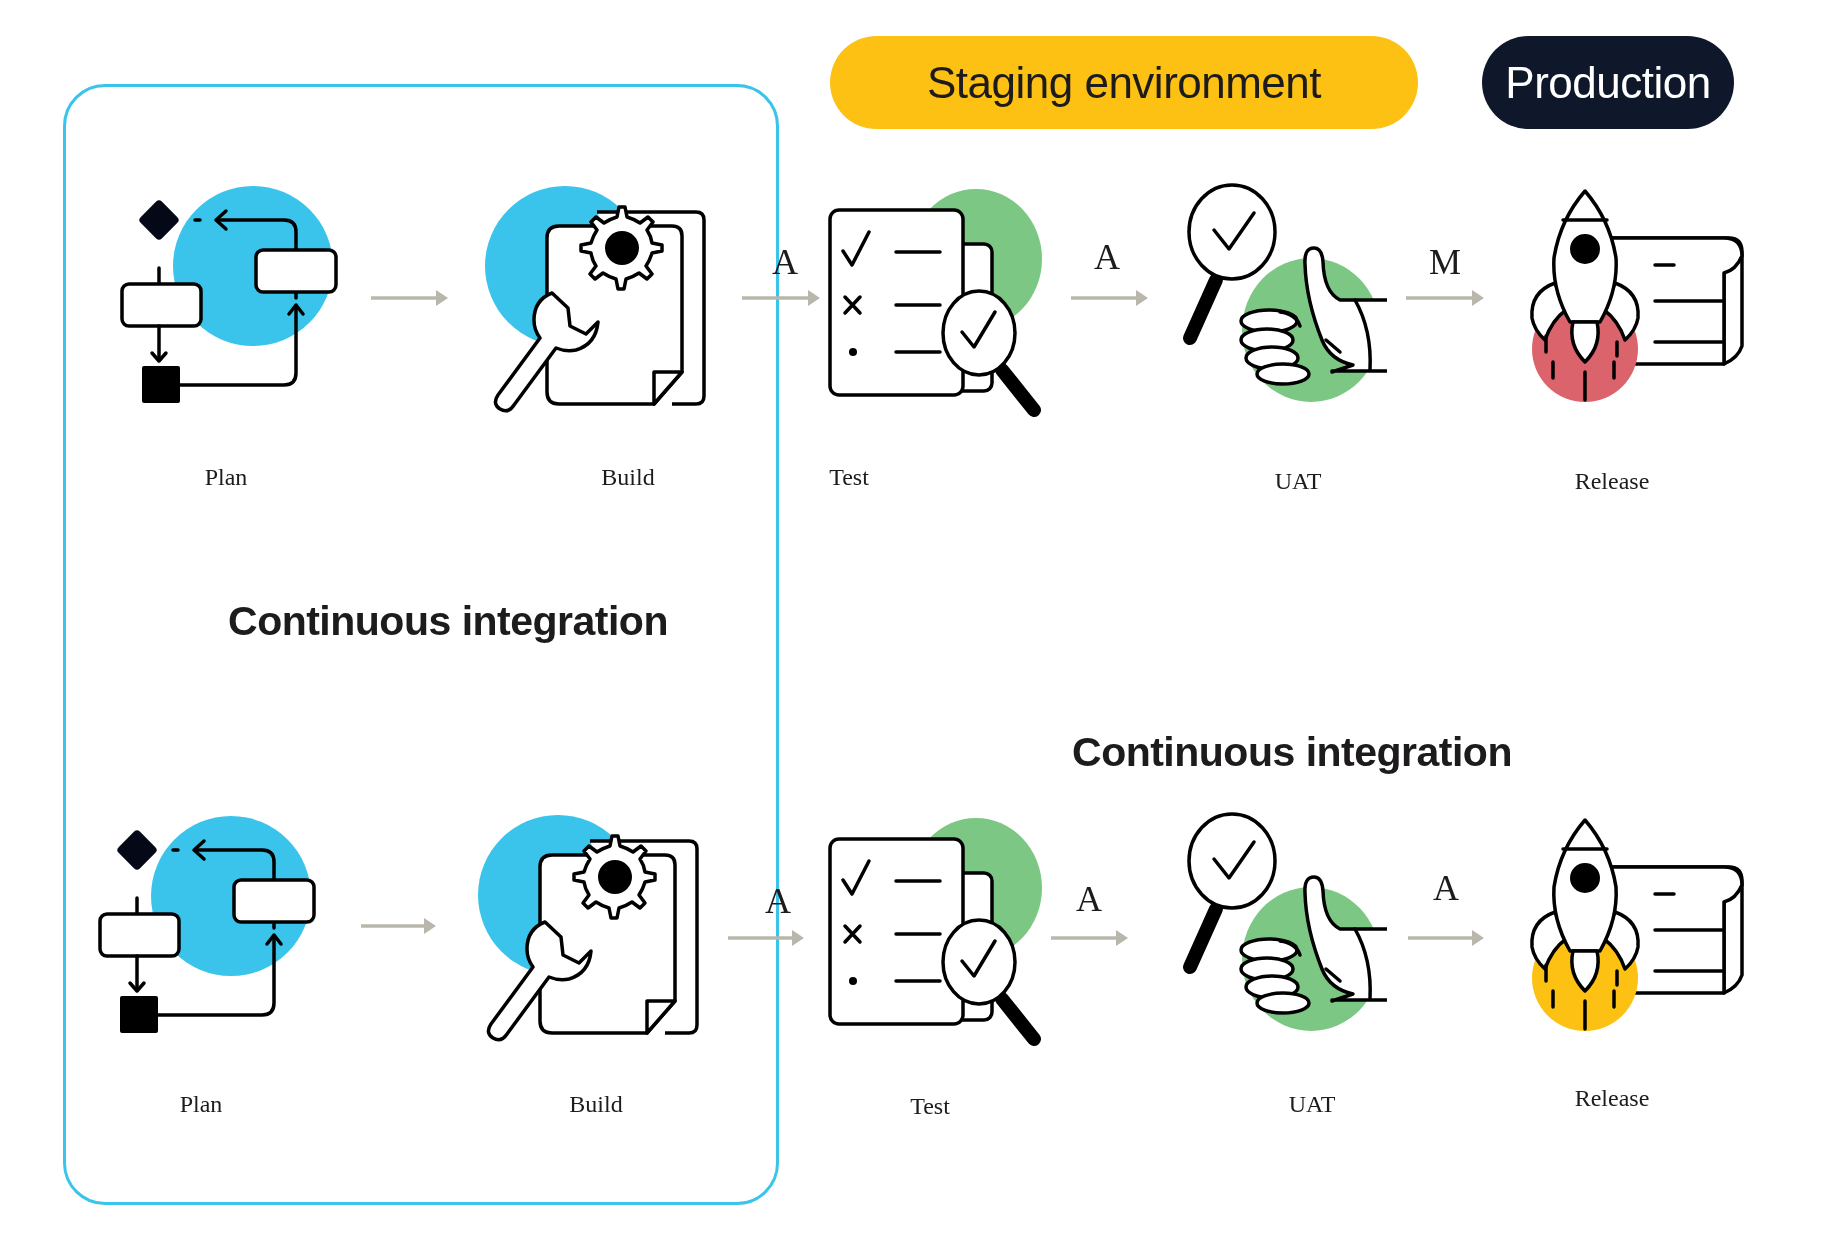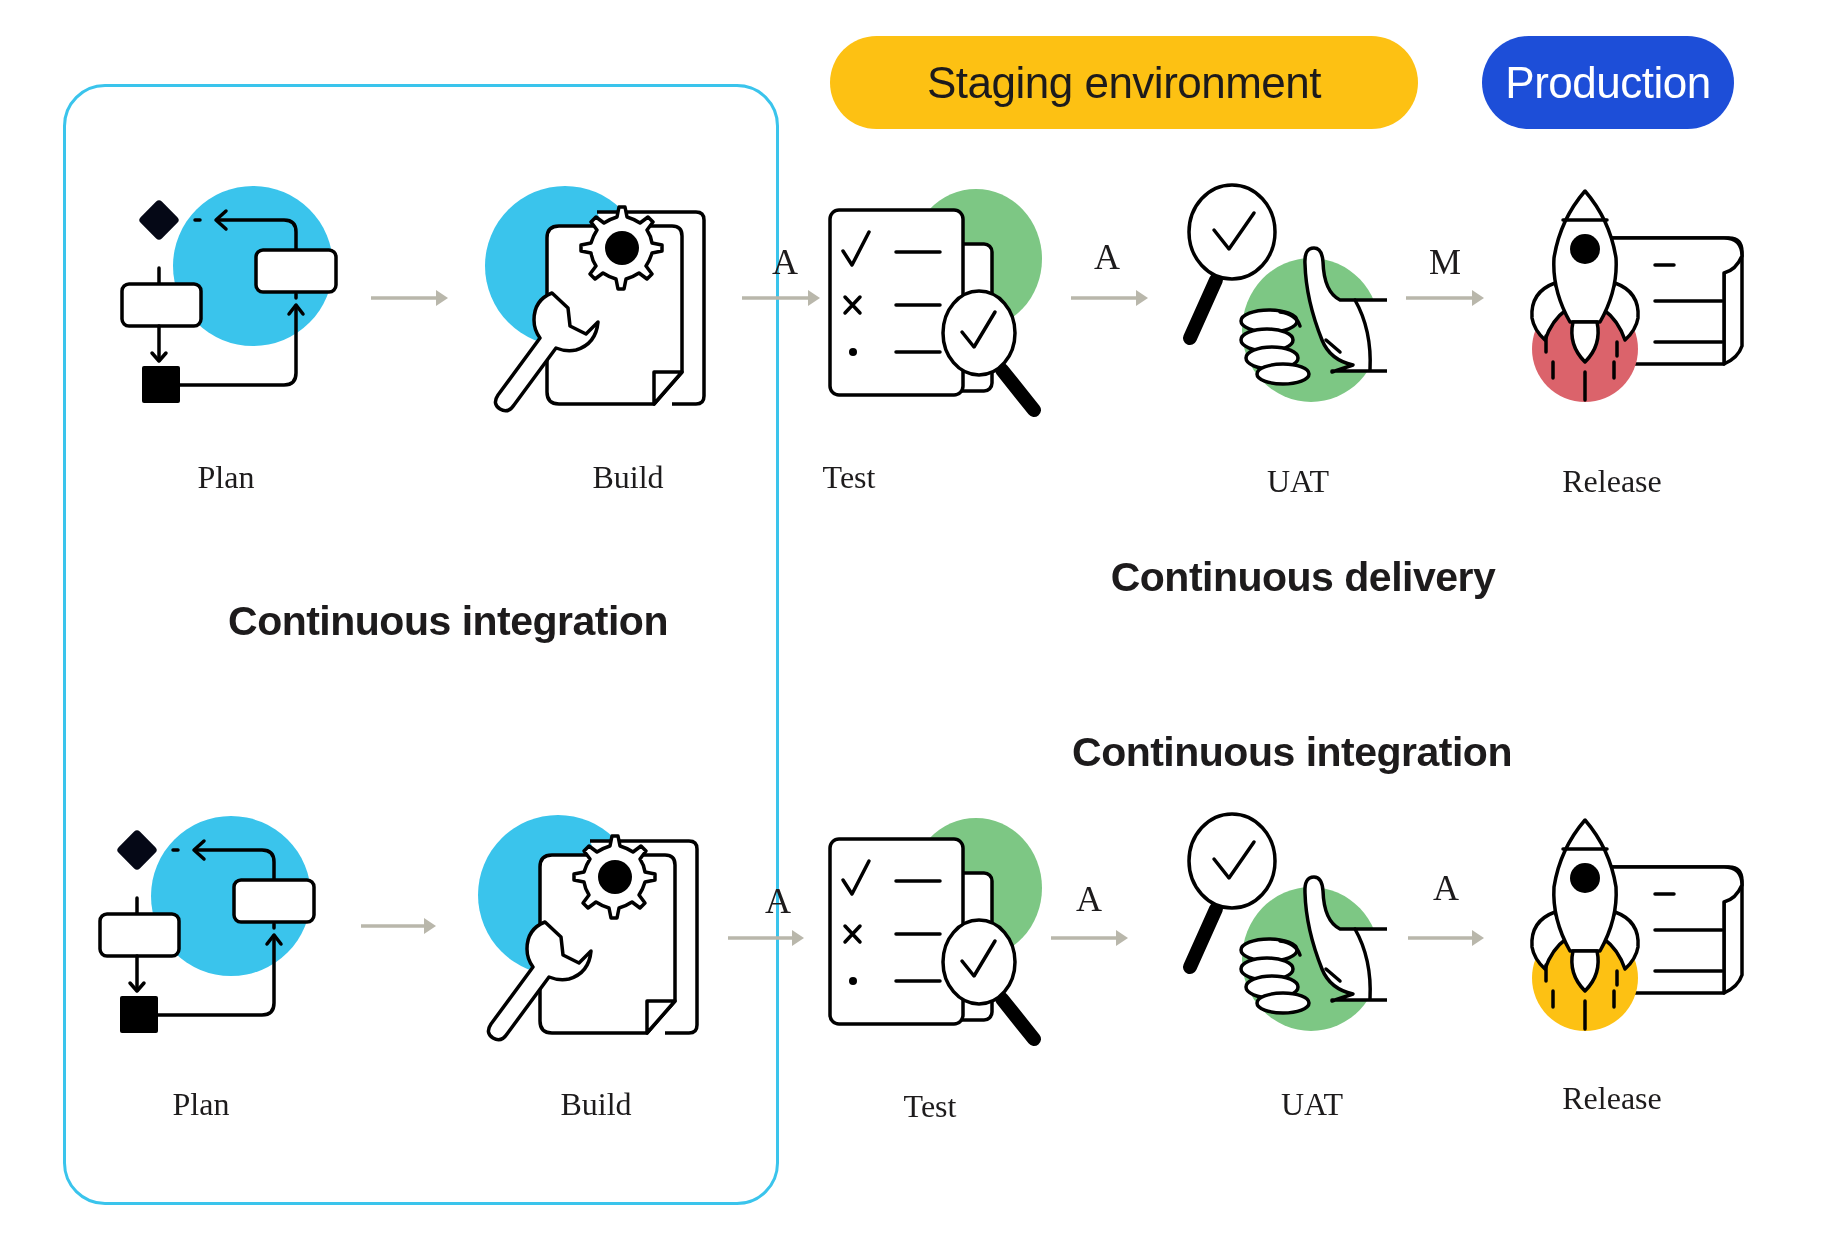--- a/index.html
+++ b/index.html
@@ -4,32 +4,32 @@
 <style>
   html, body { margin: 0; padding: 0; background: #ffffff; }
   body { width: 1824px; height: 1246px; position: relative; overflow: hidden; }
   #stage { position: absolute; left: 0; top: 0; width: 1548px; height: 1246px; }
   .pill {
     position: absolute; height: 93px; border-radius: 47px;
     display: flex; align-items: center; justify-content: center;
     font-family: "Liberation Sans", sans-serif; font-size: 44px; letter-spacing: -0.5px;
   }
   .pill.staging { left: 830px; top: 36px; width: 588px; background: #fdc113; color: #1d1b1c; }
-  .pill.production { left: 1482px; top: 36px; width: 252px; background: #1d4ed8; color: #ffffff; }
+  .pill.production { left: 1482px; top: 36px; width: 252px; background: #0f172a; color: #ffffff; }
   .ci-box {
     position: absolute; left: 63px; top: 84px; width: 716px; height: 1121px;
     border: 3px solid #3ac4ec; border-radius: 42px; box-sizing: border-box;
   }
   .heading {
     position: absolute; font-family: "Liberation Sans", sans-serif; font-weight: bold;
     font-size: 41px; color: #1d1b1c; white-space: nowrap; transform: translate(-50%, -50%);
     letter-spacing: -0.5px;
   }
   .stage-label {
-    position: absolute; font-family: "Liberation Serif", serif; font-size: 32px;
+    position: absolute; font-family: "Liberation Serif", serif; font-size: 24px;
     color: #1d1b1c; white-space: nowrap; transform: translate(-50%, -50%);
   }
   .gate {
     position: absolute; font-family: "Liberation Serif", serif; font-size: 36px;
     color: #1d1b1c; transform: translate(-50%, -50%);
   }
   svg#art { position: absolute; left: 0; top: 0; }
   .ln { fill: none; stroke: #000; stroke-width: 3.5; stroke-linecap: round; stroke-linejoin: round; }
   .wf { fill: #fff; stroke: #000; stroke-width: 3.5; stroke-linejoin: round; }
   .arrow-line { stroke: #b9b7ab; stroke-width: 3.5; }
@@ -187,21 +187,20 @@
           <path d="M1116 930 L1128 938 L1116 946 Z" class="arrow-head"></path>
         </g>
       <g>
           <line x1="1408" y1="938" x2="1474" y2="938" class="arrow-line"></line>
           <path d="M1472 930 L1484 938 L1472 946 Z" class="arrow-head"></path>
         </g>
     </g>
   </svg>
 
   <div class="heading" style="left:448px; top:621px;text-align:center;">Continuous integration</div>
-  <div class="heading" style="left:1303px; top:577px;">Continuous delivery</div>
   <div class="heading" style="left:1292px; top:752px;">Continuous integration</div>
 
   <div class="stage-label" style="left:226px; top:477px;">Plan</div>
   <div class="stage-label" style="left:628px; top:477px;">Build</div>
   <div class="stage-label" style="left:849px; top:477px;">Test</div>
   <div class="stage-label" style="left:1298px; top:481px;">UAT</div>
   <div class="stage-label" style="left:1612px; top:481px;">Release</div>
 
   <div class="gate" style="left:785px; top:262px;">A</div>
   <div class="gate" style="left:1107px; top:257px;">A</div>

